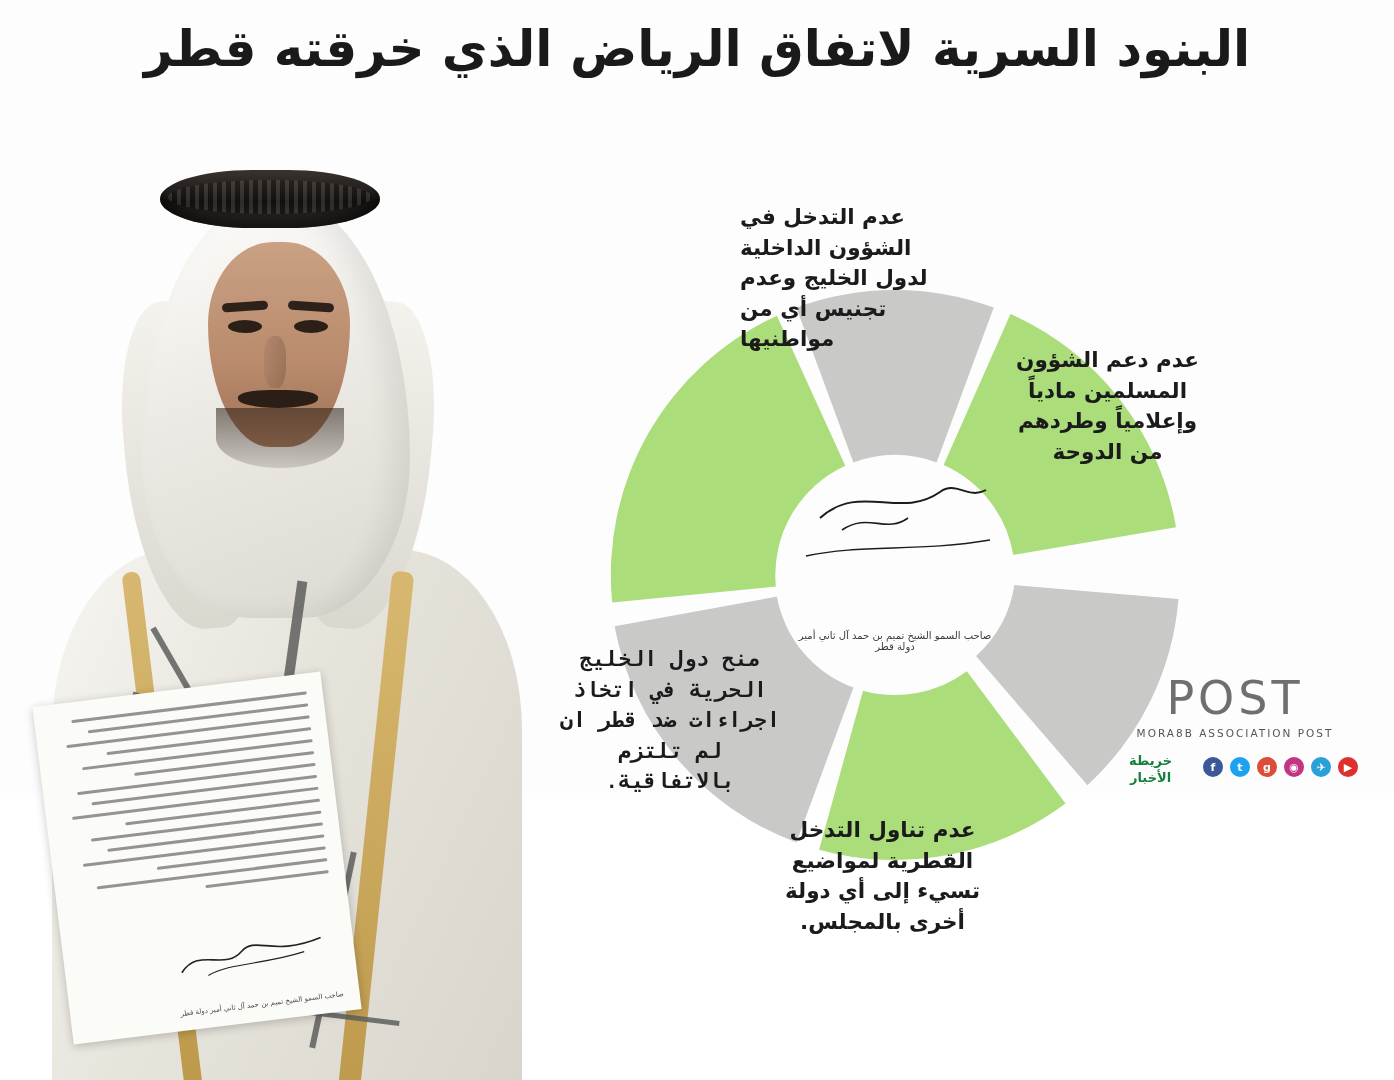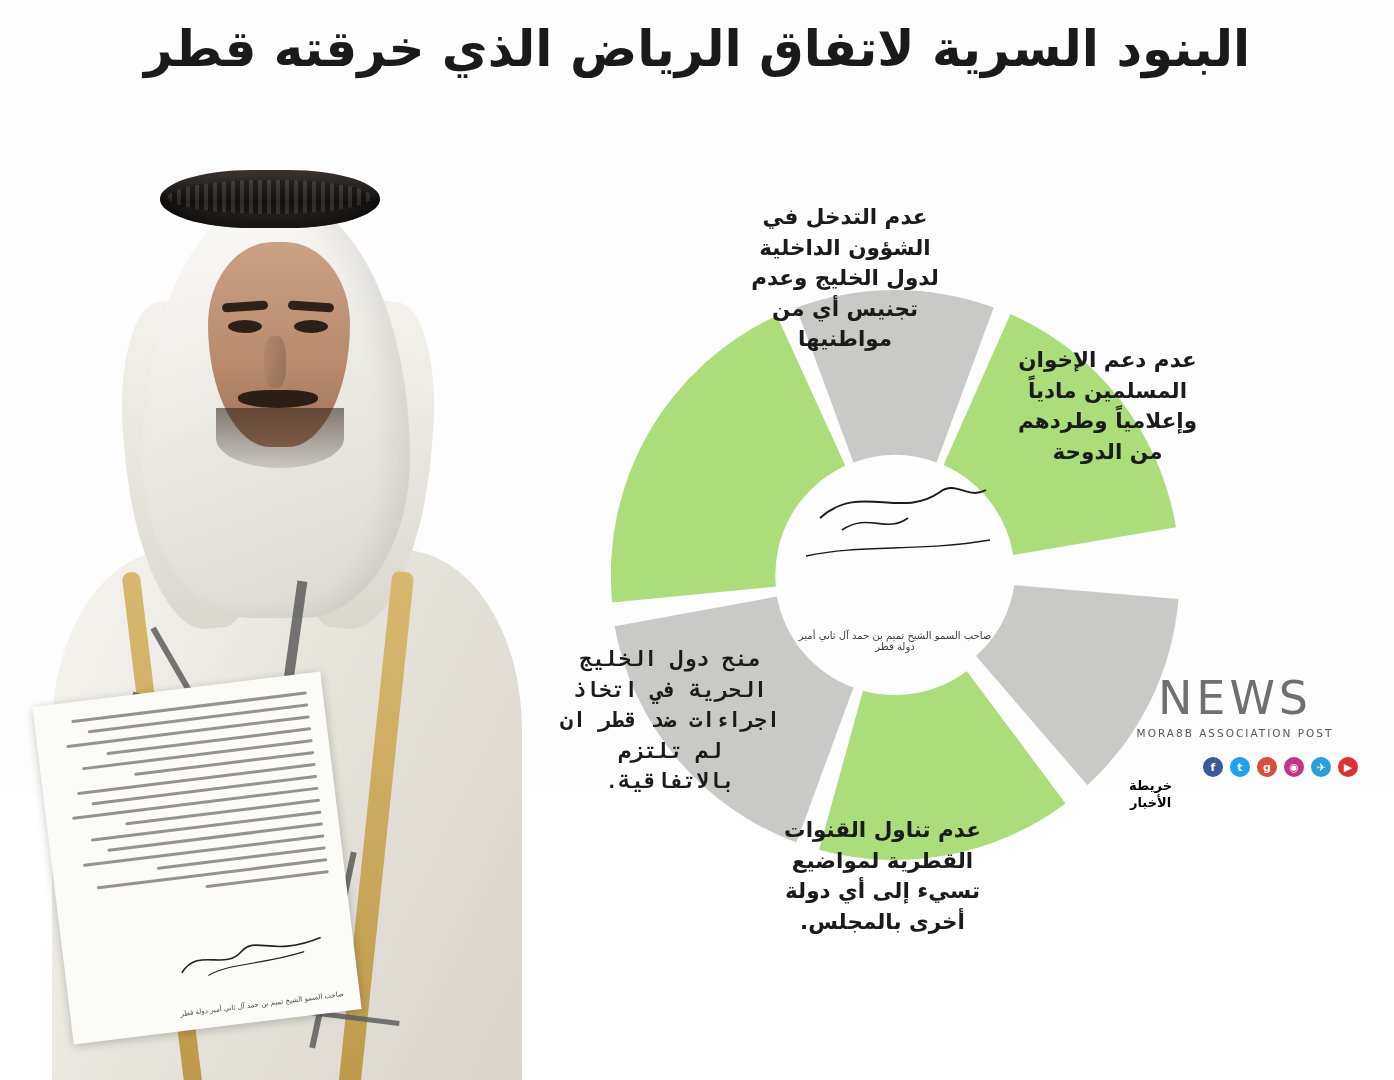--- a/index.html
+++ b/index.html
@@ -196,21 +196,21 @@
   .seg-label {
     position: absolute;
     direction: rtl;
     font-size: 21.5px;
     font-weight: bold;
     color: #1b1b1b;
     line-height: 1.42;
     white-space: pre-line;
     z-index: 5;
   }
-  #lbl-0 { left: 180px; top: 42px;  width: 210px; text-align: center; }      
+  #lbl-0 { left: 180px; top: 42px;  width: 210px; text-align: left; }      
   #lbl-1 { left: 440px; top: 185px; width: 215px; text-align: center; }      
   #lbl-2 { left: 440px; top: 475px; width: 215px; text-align: center; }      
   #lbl-3 { left: 215px; top: 655px; width: 215px; text-align: center; }      
   #lbl-4 { left: 0px;   top: 485px; width: 220px; text-align: center; font-family: Liberation Mono, monospace; }      
   #lbl-5 { left: -130px; top: 160px; width: 305px; text-align: center; }     
 
   
   .logo {
     position: absolute;
     right: 34px; bottom: 54px;
@@ -227,23 +227,22 @@
   .logo-news {
     font-size: 46px;
     color: #6f6f6f;
     letter-spacing: 4px;
     line-height: .95;
     margin-top: -6px;
   }
   .logo-ar {
     position: absolute;
     right: 188px; top: 70px;
-    font-size: 13px; color: #000000; direction: rtl; line-height: 1.3;
+    font-size: 13px; color: #15803d; direction: rtl; line-height: 1.3;
     font-weight: bold;
-    margin-top: 25px;
   }
   .logo-sub {
     font-size: 10.5px;
     color: #555;
     letter-spacing: 2px;
     margin-top: 6px;
   }
   .social {
     position: absolute;
     right: 36px; bottom: 16px;
@@ -337,36 +336,36 @@
       </svg>
       <div class="cap">صاحب السمو الشيخ تميم بن حمد آل ثاني
 أمير دولة قطر</div>
     </div>
 
     <div class="seg-label" id="lbl-0">عدم التدخل في
 الشؤون الداخلية
 لدول الخليج وعدم
 تجنيس أي من
 مواطنيها</div>
-    <div class="seg-label" id="lbl-1">عدم دعم الإخوان
+    <div class="seg-label" id="lbl-1">عدم دعم الشؤون
 المسلمين مادياً
 وإعلامياً وطردهم
 من الدوحة</div>
-    <div class="seg-label" id="lbl-3">عدم تناول القنوات
+    <div class="seg-label" id="lbl-3">عدم تناول التدخل
 القطرية لمواضيع
 تسيء إلى أي دولة
 أخرى بالمجلس.</div>
     <div class="seg-label" id="lbl-4">منح دول الخليج
 الحرية في اتخاذ
 اجراءات ضد قطر ان
 لم تلتزم بالاتفاقية.</div>
   </div>
 
   <div class="logo">
-    <div class="logo-news">NEWS</div>
+    <div class="logo-news">POST</div>
     <div class="logo-ar" style="white-space:pre-line">خريطة
 الأخبار</div>
     <div class="logo-sub">MORA8B ASSOCIATION POST</div>
   </div>
 
   <div class="social">
     <i style="background:#3b5998">f</i>
     <i style="background:#1da1f2">t</i>
     <i style="background:#dd4b39">g</i>
     <i style="background:#c13584">◉</i>

